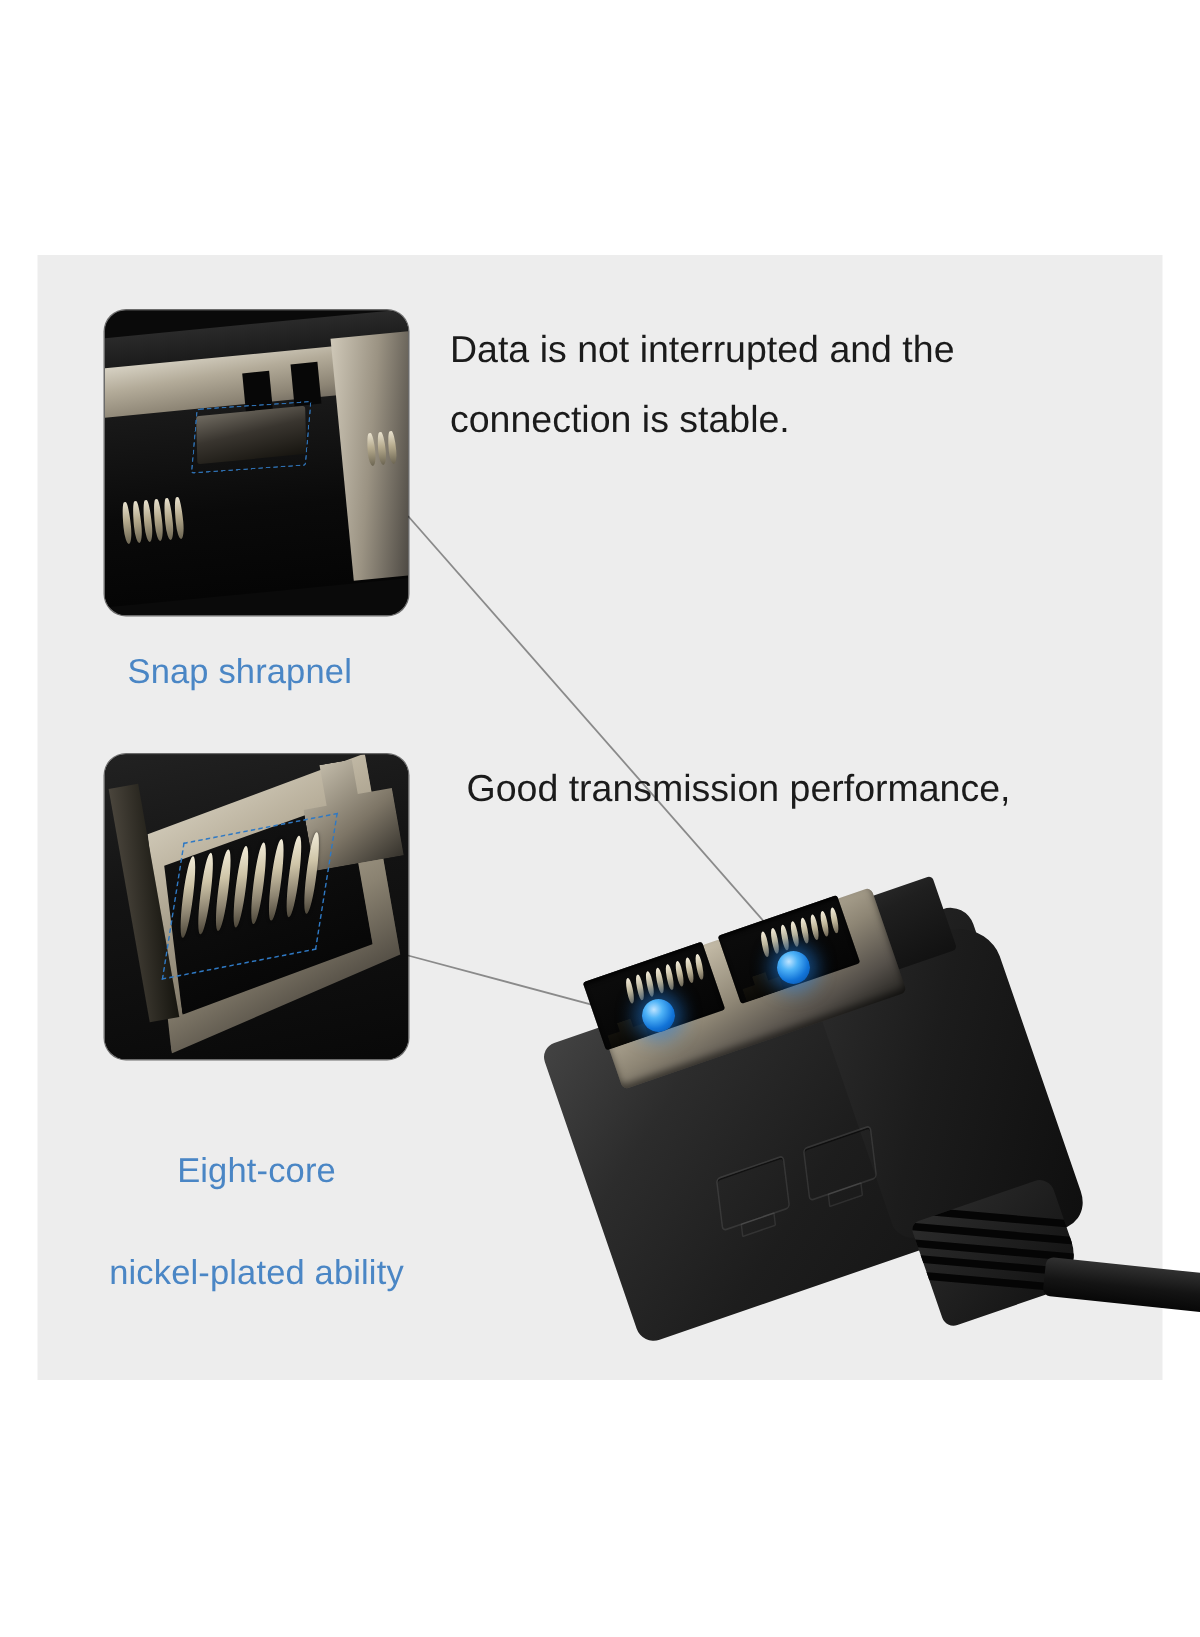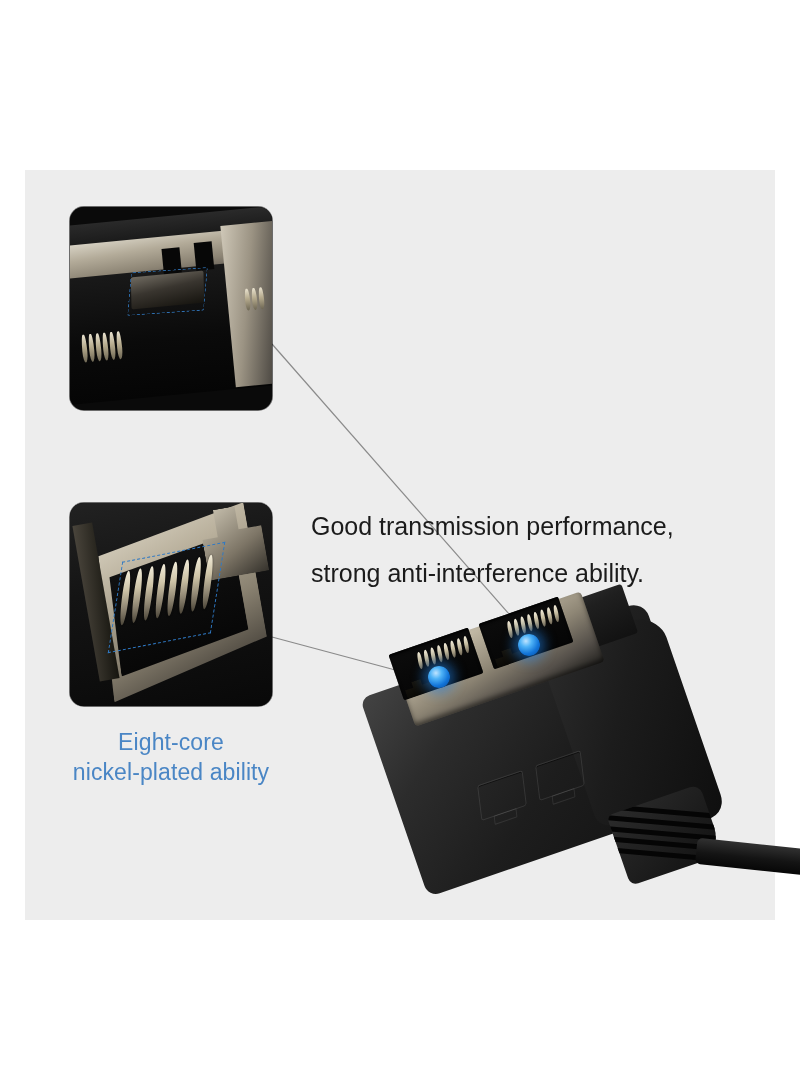--- a/index.html
+++ b/index.html
@@ -114,21 +114,21 @@
     transform:rotate(-10deg);
   }
 
   
   .caption{
     position:absolute;color:#4a86c5;font-size:23px;letter-spacing:.1px;
     line-height:30px;white-space:nowrap;
   }
   #cap-snap{left:85px;top:432px;}
   #cap-pins{left:171px;top:727px;transform:translateX(-50%);text-align:center;}
-  #cap-pins .cl{display:block;}
+  #cap-pins .cl{display:block;margin-top:38px;}
 
   
   .desc{
     position:absolute;color:#1b1b1b;font-size:25px;line-height:47px;
   }
   #desc-1{left:300px;top:210px;}
   #desc-2{left:311px;top:503px;}
   .desc span{display:block;white-space:nowrap;}
 
   
@@ -250,21 +250,26 @@
           <span class="pin"></span>
       </div>
       <div class="pin-row p1-pins-r">
         <span class="pin"></span>
           <span class="pin"></span>
           <span class="pin"></span>
       </div>
     </div>
   </div>
 
-
+  <div class="caption" id="cap-snap">Snap shrapnel</div>
+
+  <div class="desc" id="desc-1">
+    <span>Data is not interrupted and the</span>
+    <span>connection is stable.</span>
+  </div>
 
   <div class="photo-frame" id="frame-pins">
     <div class="photo-inner">
       <div class="p2-shell"></div>
       <div class="p2-bezel"></div>
       <div class="p2-cavity"></div>
       <div class="p2-step"></div>
       <div class="p2-left-edge"></div>
       <div class="p2-pins">
         <span class="pin2"></span>
@@ -280,21 +285,20 @@
     </div>
   </div>
 
   <div class="caption" id="cap-pins">
     <span class="cl">Eight-core</span>
     <span class="cl">nickel-plated ability</span>
   </div>
 
   <div class="desc" id="desc-2">
     <span>Good transmission performance,</span>
-    <span>strong anti-interference ability.</span>
   </div>
 
   <div id="product">
     <div class="pr-body"></div>
     <div class="pr-side"></div>
     <div class="pr-top-face"></div>
     <div class="pr-jack-plate"></div>
 
     <div class="pr-jack" id="jack-a">
       <span class="key"></span>

